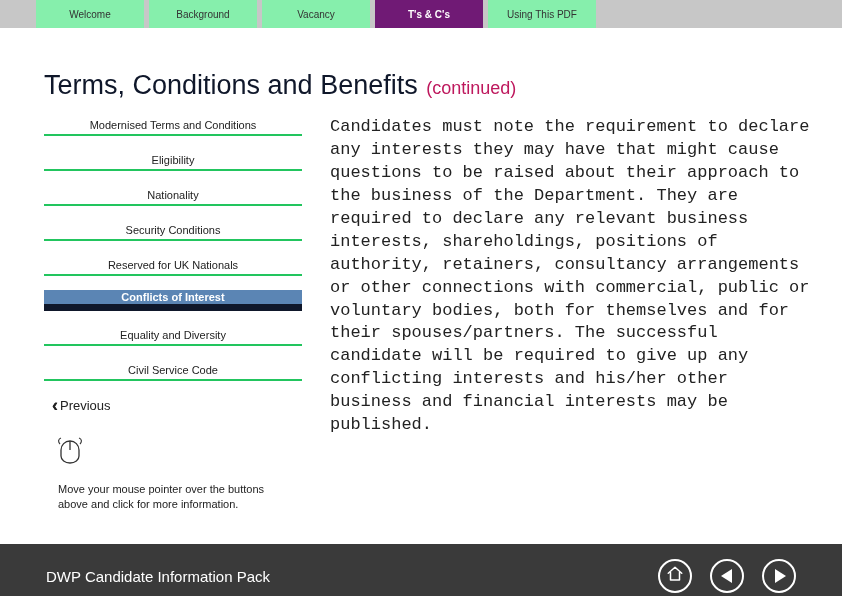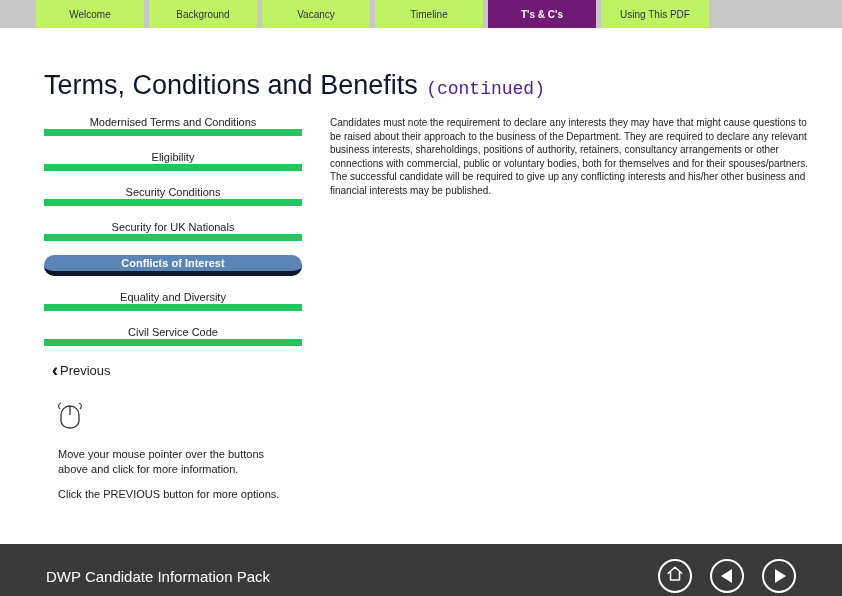--- a/index.html
+++ b/index.html
@@ -16,21 +16,21 @@
     height: 28px;
     background: #c7c7c7;
     display: flex;
     align-items: stretch;
     position: absolute;
     top: 0; left: 0;
   }
   .tab {
     width: 108px;
     margin-right: 5px;
-    background: #bef264;
+    background: #86efac;
     display: flex;
     align-items: center;
     justify-content: center;
     font-size: 10px;
     color: #333;
     cursor: pointer;
   }
   .tab:first-child { margin-left: 36px; }
   .tab.active {
     background: #701a75;
@@ -44,52 +44,51 @@
     right: 30px;
   }
   .title-row { margin-top: 20px; margin-bottom: 14px; }
   .title {
     font-size: 27px;
     color: #0f172a;
     display: inline;
   }
   .title-suffix {
     font-size: 18px;
-    color: #4c1d95;
+    color: #be185d;
     display: inline;
     margin-left: 4px;
-    font-family: Liberation Mono, monospace;
   }
   .content-row { display: flex; gap: 28px; }
   .side-col { width: 258px; flex: none; }
   .side-item {
     width: 100%;
     height: 21px;
     margin-bottom: 14px;
     display: flex;
     align-items: center;
     justify-content: center;
     font-size: 11px;
     color: #222;
-    border-bottom: 7px solid #22c55e;
+    border-bottom: 2px solid #22c55e;
     cursor: pointer;
   }
   .side-item.active {
     background: #5b85b4;
     color: #fff;
     font-weight: bold;
-    border-bottom: 5px solid #0f172a;
-    border-radius: 10px;
+    border-bottom: 7px solid #0f172a;
   }
   .body-col {
     flex: 1;
-    font-size: 10px;
+    font-size: 17px;
     line-height: 1.35;
     color: #222;
     padding-top: 1px;
+    font-family: Liberation Mono, monospace;
   }
   .prev-row {
     display: flex;
     align-items: center;
     gap: 8px;
     margin-top: 8px;
     margin-left: 8px;
     cursor: pointer;
   }
   .prev-chevrons { font-size: 18px; font-weight: bold; letter-spacing: -6px; color: #222; }
@@ -148,23 +147,20 @@
 <div class="topbar">
   <div class="tab">
       <span>Welcome</span>
     </div>
   <div class="tab">
       <span>Background</span>
     </div>
   <div class="tab">
       <span>Vacancy</span>
     </div>
-  <div class="tab">
-      <span>Timeline</span>
-    </div>
   <div class="tab active">
       <span>T's &amp; C's</span>
     </div>
   <div class="tab">
       <span>Using This PDF</span>
     </div>
 </div>
 
 <div class="page">
   <div class="title-row">
@@ -174,24 +170,27 @@
 
   <div class="content-row">
     <div class="side-col">
       <div class="side-item">
           <span>Modernised Terms and Conditions</span>
         </div>
       <div class="side-item">
           <span>Eligibility</span>
         </div>
       <div class="side-item">
+          <span>Nationality</span>
+        </div>
+      <div class="side-item">
           <span>Security Conditions</span>
         </div>
       <div class="side-item">
-          <span>Security for UK Nationals</span>
+          <span>Reserved for UK Nationals</span>
         </div>
       <div class="side-item active">
           <span>Conflicts of Interest</span>
         </div>
       <div class="side-item">
           <span>Equality and Diversity</span>
         </div>
       <div class="side-item">
           <span>Civil Service Code</span>
         </div>
@@ -204,21 +203,20 @@
       <div class="hint-block">
         <span class="mouse-icon">
           <svg width="24" height="28" viewBox="0 0 24 28">
             <path d="M3 14 C3 9 7 5 12 5 C17 5 21 9 21 14 L21 20 C21 24 17 27 12 27 C7 27 3 24 3 20 Z" fill="none" stroke="#333" stroke-width="1.3"></path>
             <line x1="12" y1="5" x2="12" y2="14" stroke="#333" stroke-width="1.3"></line>
             <path d="M2 8 C0 6 0 3 3 2 M22 8 C24 6 24 3 21 2" fill="none" stroke="#333" stroke-width="1.1"></path>
           </svg>
         </span>
         <div class="hint-text">
           <p>Move your mouse pointer over the buttons above and click for more information.</p>
-          <p>Click the PREVIOUS button for more options.</p>
         </div>
       </div>
     </div>
 
     <div class="body-col">Candidates must note the requirement to declare any interests they may have that might cause questions to be raised about their approach to the business of the Department. They are required to declare any relevant business interests, shareholdings, positions of authority, retainers, consultancy arrangements or other connections with commercial, public or voluntary bodies, both for themselves and for their spouses/partners. The successful candidate will be required to give up any conflicting interests and his/her other business and financial interests may be published.</div>
   </div>
 </div>
 
 <div class="footer">
   <div class="footer-title">DWP Candidate Information Pack</div>

